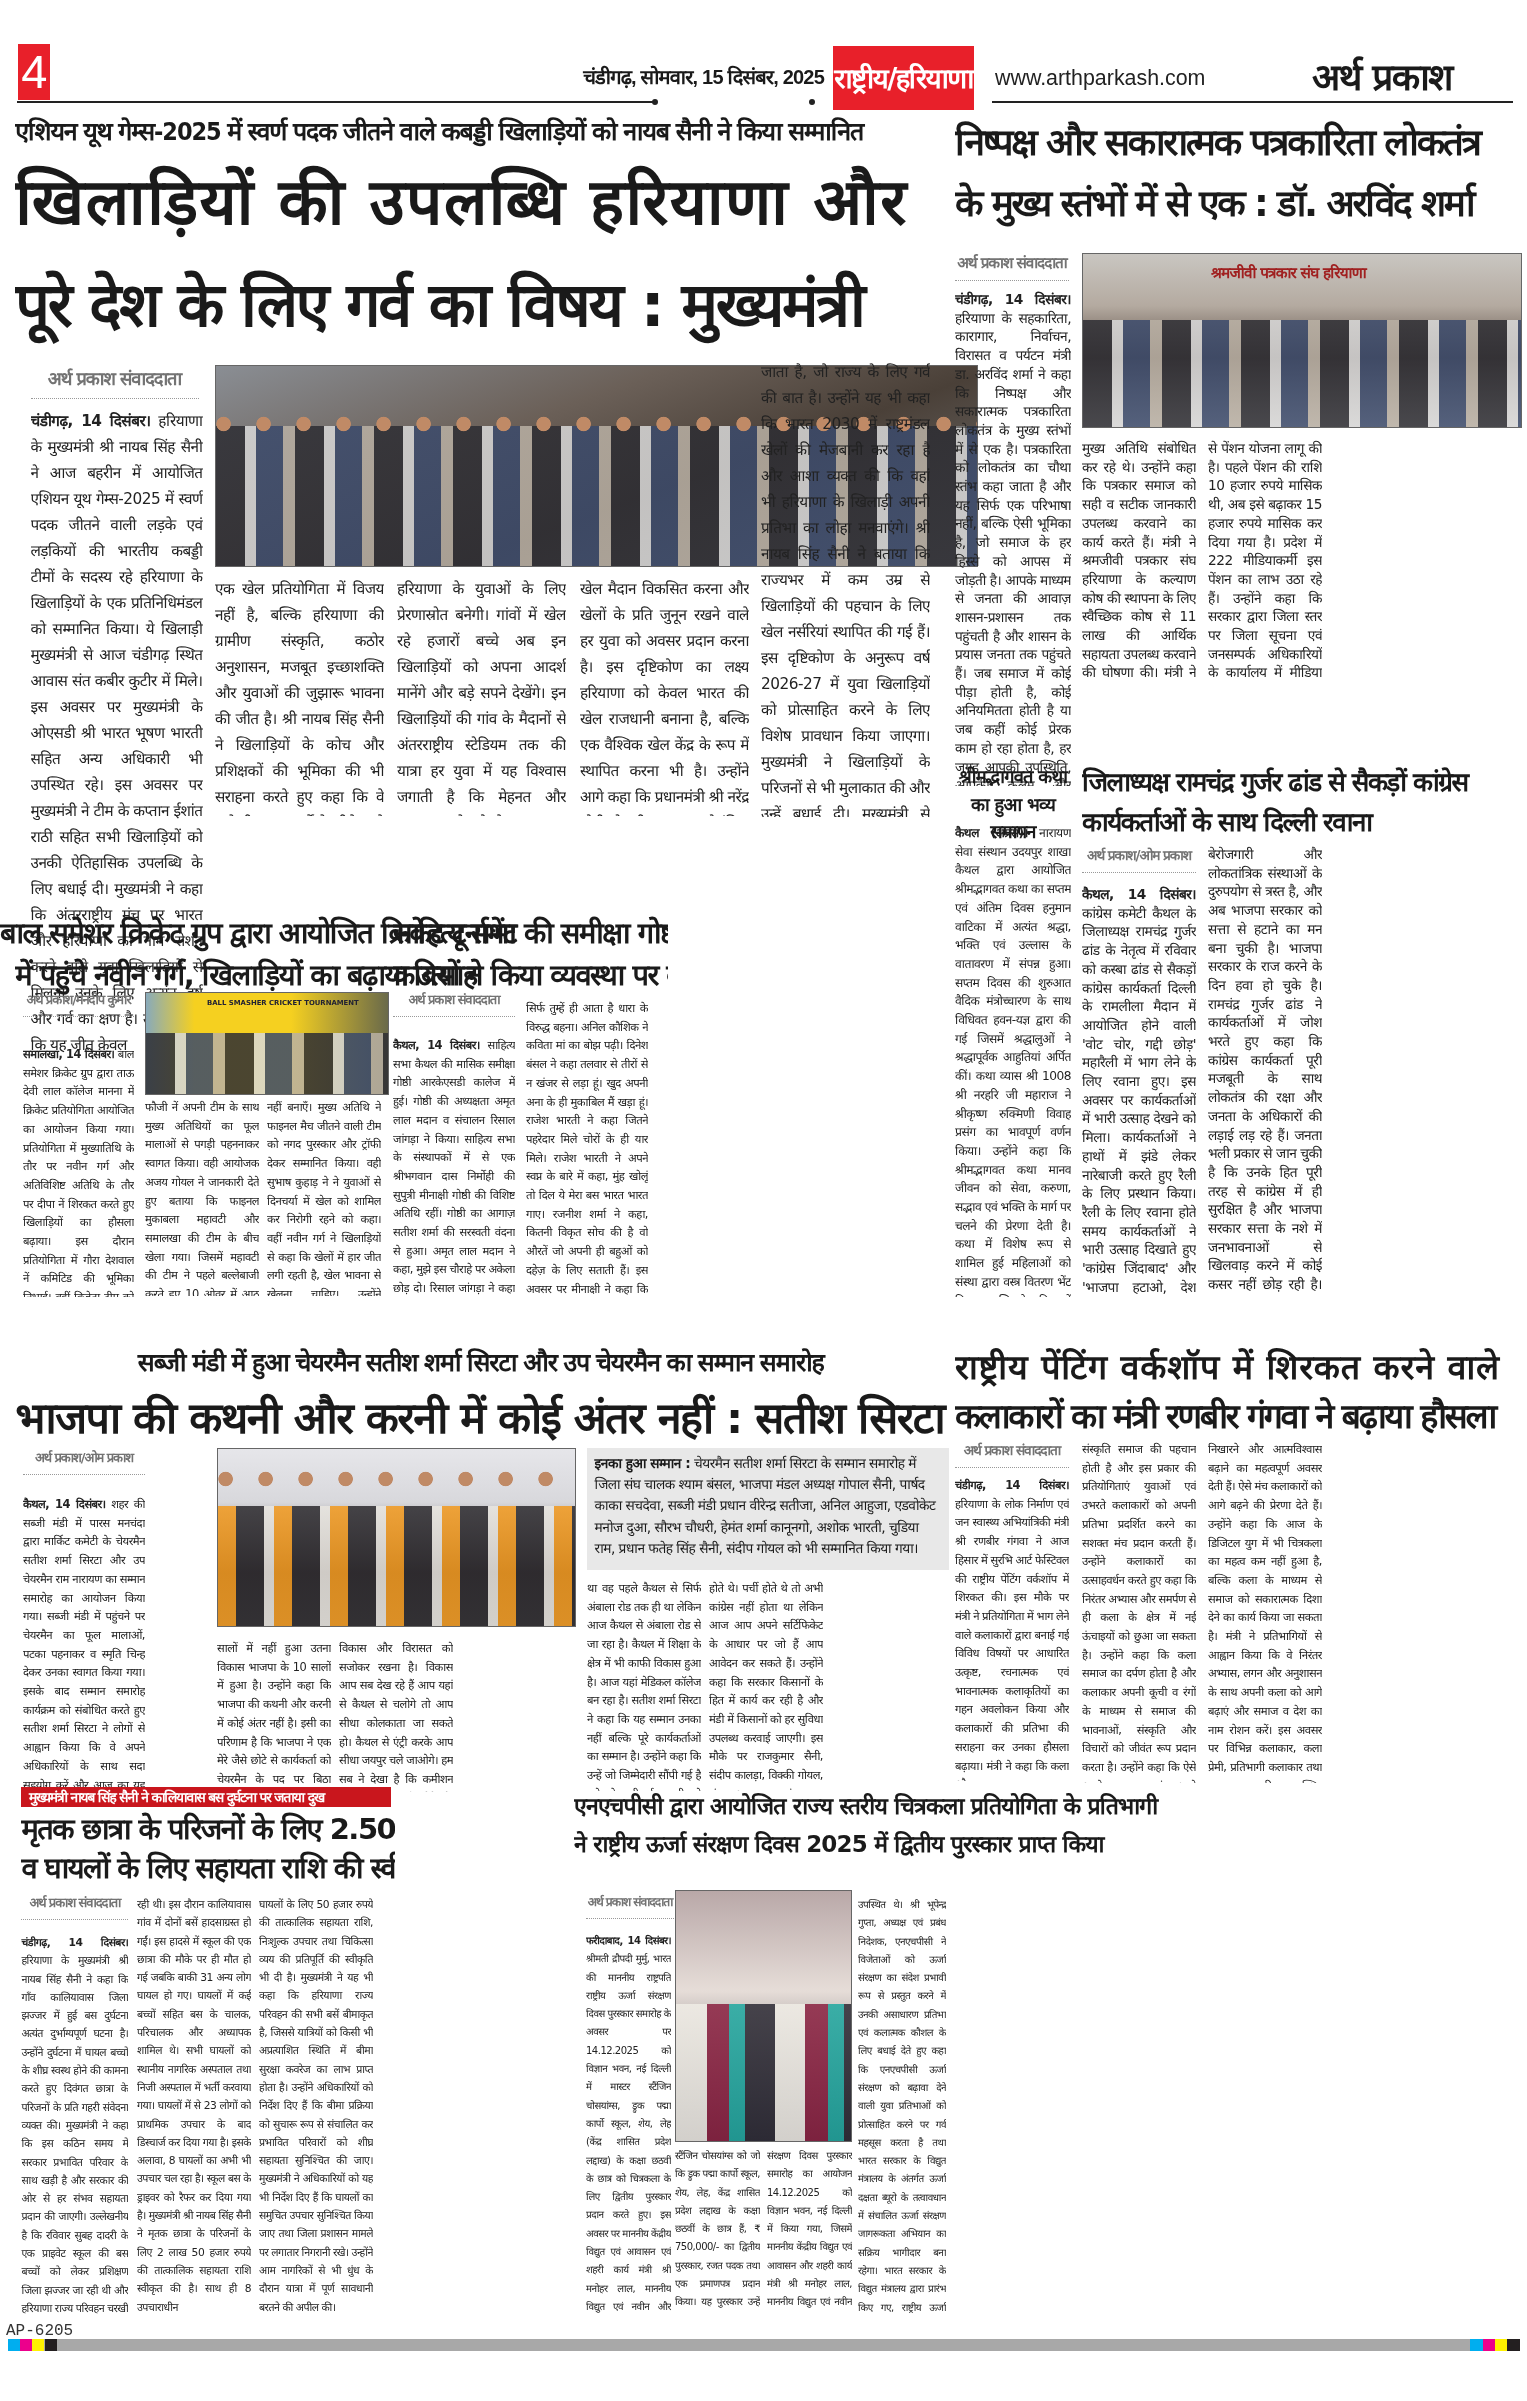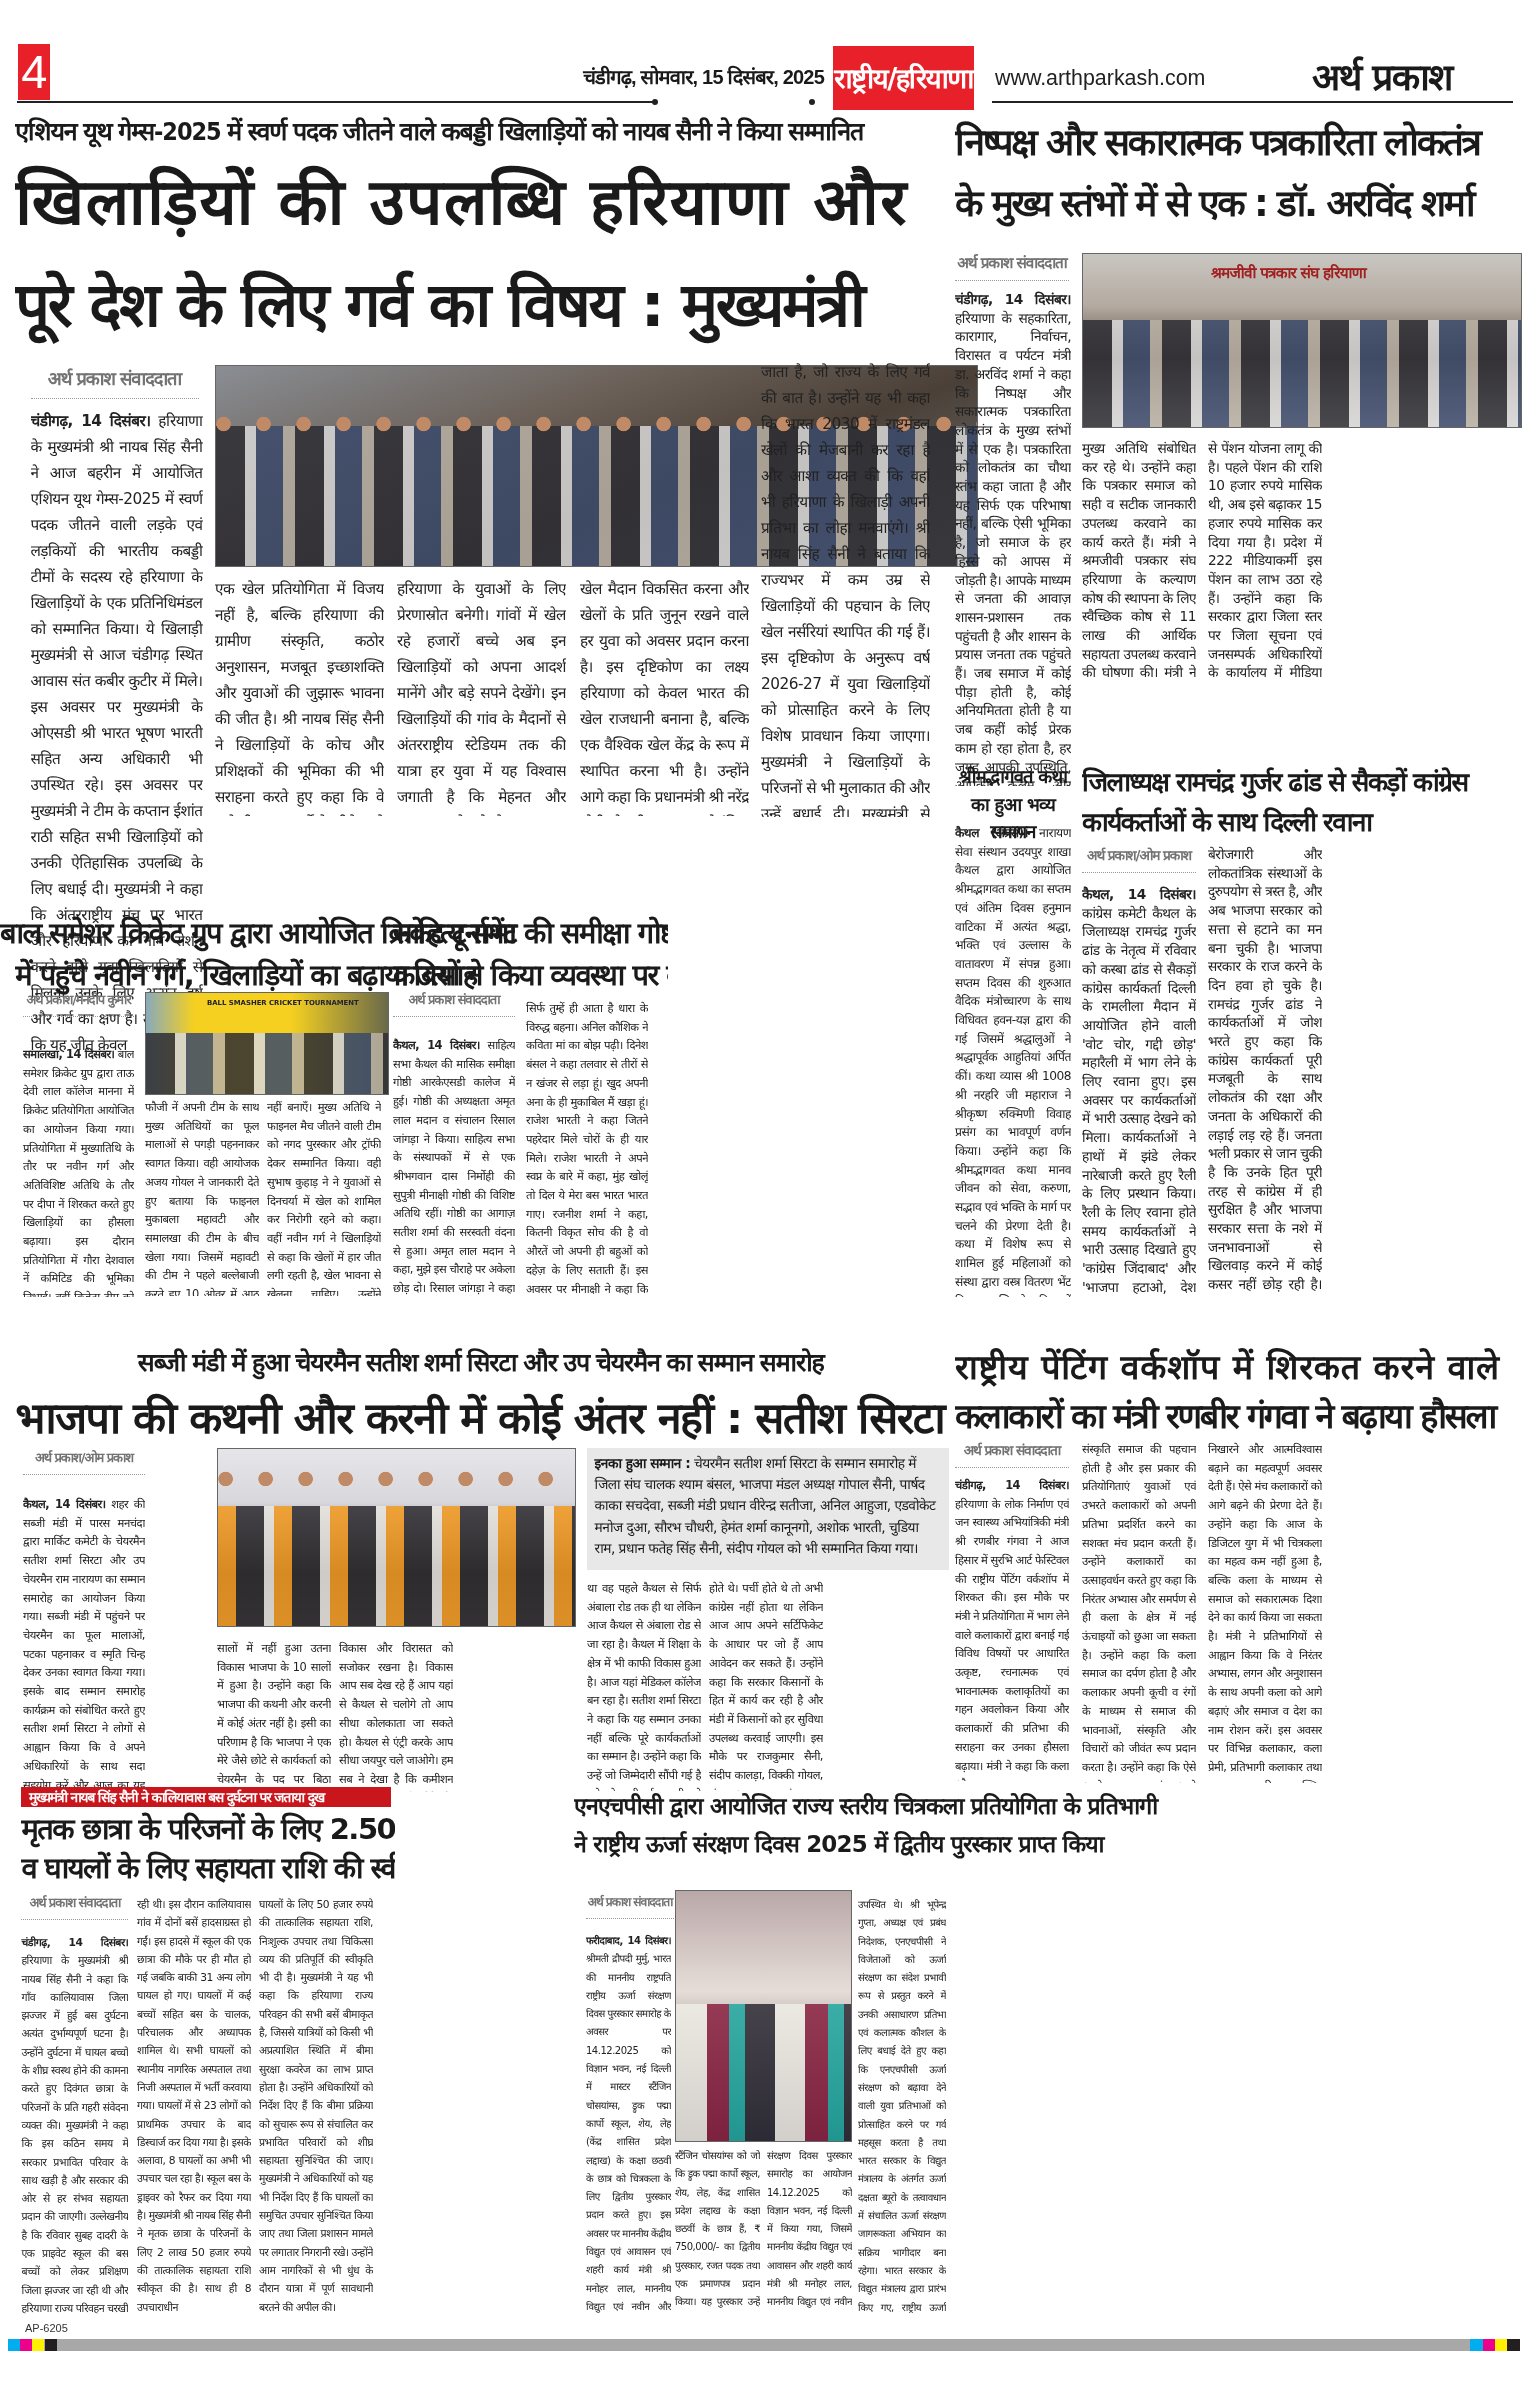--- a/index.html
+++ b/index.html
@@ -18,21 +18,21 @@
   .byline { font-size: 18.3px; color: #737373; font-weight: bold; font-family: "DejaVu Sans", sans-serif; letter-spacing: -1.1px; text-align: center; border-bottom: 1.5px dotted #999; padding-bottom: 7.6px; }
   .body-text { font-size: 15.3px; line-height: 26px; text-align: justify; font-family: "DejaVu Sans", sans-serif; letter-spacing: -0.5px; overflow: hidden; color: #222; }
   .body-text b { font-weight: bold; }
   .photo { background: linear-gradient(160deg, #8a8e94 0%, #6b6058 35%, #4a4038 60%, #777 100%); border: 1.5px solid #666; overflow: hidden; }
   .photo-people { position: absolute; bottom: 0; left: 0; right: 0; height: 70%; background: repeating-linear-gradient(90deg, #2d2d33 0px, #2d2d33 29px, #d8d8d8 29px, #d8d8d8 40px, #3b4a6b 40px, #3b4a6b 67px, #b9b0a4 67px, #b9b0a4 79px); opacity: 0.85; }
   .photo-heads { position: absolute; top: 22%; left: 0; right: 0; height: 14%; background: radial-gradient(circle at 7.6px 50%, #c08a66 6.9px, transparent 7.6px) 0 0 / 40px 100% repeat-x; }
   .caption-box { background: #e8e8e8; font-size: 13.7px; line-height: 21.4px; padding: 4.6px 7.6px; font-family: "DejaVu Sans", sans-serif; letter-spacing: -0.5px; overflow: hidden; }
   .red-kicker { background: #c9161d; color: #fff; font-weight: bold; font-size: 23px; line-height: 30.5px; padding-left: 7.6px; white-space: nowrap; overflow: hidden; letter-spacing: -1.1px; }
   .color-bar { left: 7.6px; top: 2339px; width: 1512px; height: 12.2px; background: #a8a8a8; }
   .swatch { position: absolute; top: 0; width: 12.2px; height: 12.2px; }
-  .footer-code { left: 25px; top: 2322px; font-size: 11px; color: #333; font-family: Liberation Sans, sans-serif; }
+  .footer-code { left: 6px; top: 2322px; font-size: 16px; color: #333; font-family: Liberation Mono, monospace; }
 </style>
 </head>
 <body>
 
 <div class="abs masthead-page" style="background: rgb(232, 32, 42);">4</div>
 <div class="abs masthead-date">चंडीगढ़, सोमवार, 15 दिसंबर, 2025</div>
 <div class="abs masthead-rule" style="width:637px;"></div>
 <div class="abs dot" style="left:652px;top:99px;"></div>
 <div class="abs section-badge" style="background: rgb(232, 32, 42);">राष्ट्रीय/हरियाणा</div>
 <div class="abs dot" style="left:809px;top:99px;"></div>

